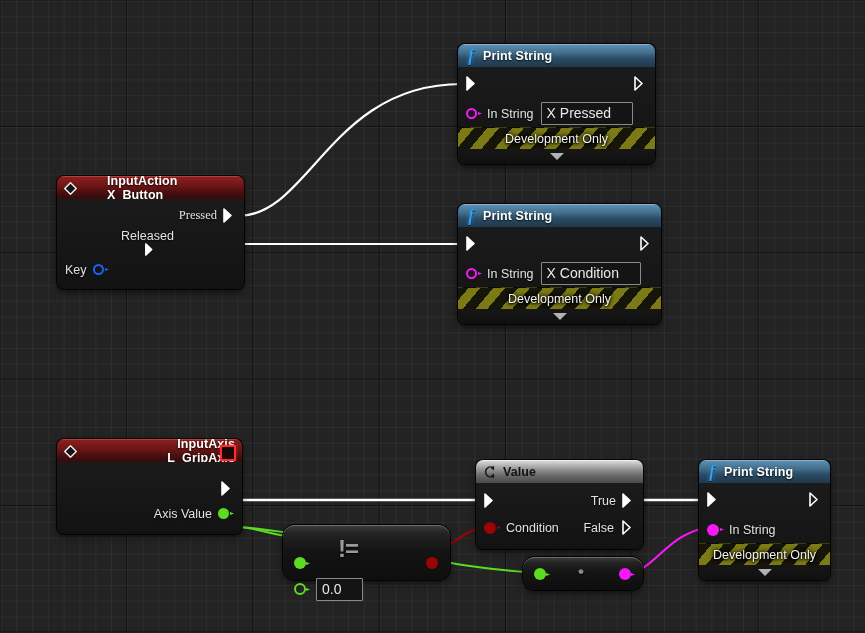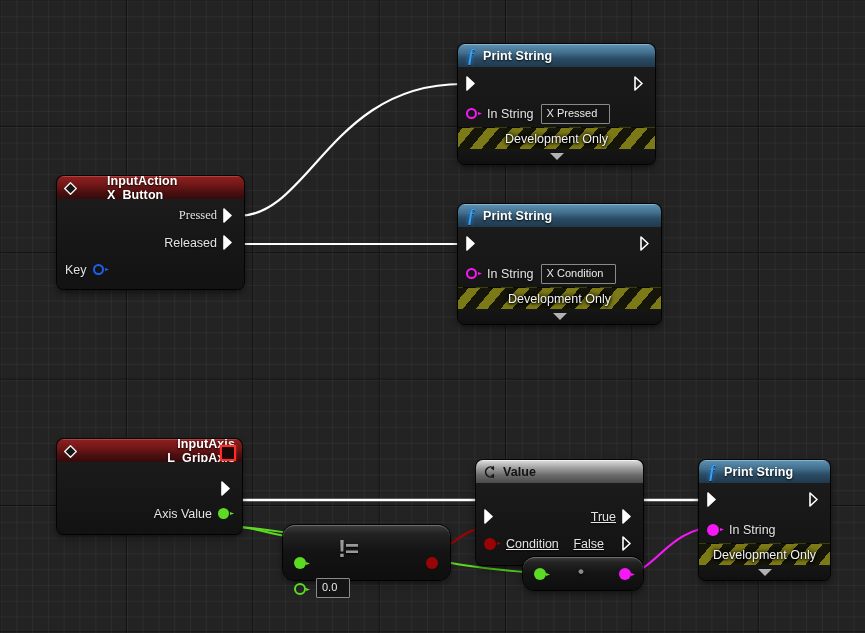--- a/index.html
+++ b/index.html
@@ -142,23 +142,23 @@
     flex: 0 0 4px;
     margin-left: 1px;
   }
 
   
   .valbox {
     display: inline-block;
     border: 1px solid #8a8a8a;
     background: #141414;
     color: #e9e9e9;
-    font-size: 11px;
+    font-size: 14px;
     line-height: 1;
-    padding: 3px 12px 4px 5px;
+    padding: 3px 21px 4px 5px;
     border-radius: 1px;
     white-space: nowrap;
   }
 
   
   .devbar {
     position: relative;
     height: 21px;
     display: flex;
     align-items: center;
@@ -314,21 +314,21 @@
       </svg>
       <span class="hdr-title">InputAction X_Button</span>
     </div>
     <div class="node-body" style="padding-top:3px; padding-bottom:6px;">
       <div class="row" style="justify-content:flex-end;font-family:Liberation Serif, serif;">
         <span class="pin-label" style="margin-right:6px;">Pressed</span>
         <svg class="exec" viewBox="0 0 13 15">
           <polygon points="1,1 8,7.5 1,14" fill="#ffffff" stroke="#ffffff" stroke-width="1.6" stroke-linejoin="round"></polygon>
         </svg>
       </div>
-      <div class="row" style="justify-content:flex-end;">
+      <div class="row" style="justify-content:flex-end;flex-direction:column;">
         <span class="pin-label" style="margin-right:6px;">Released</span>
         <svg class="exec" viewBox="0 0 13 15">
           <polygon points="1,1 8,7.5 1,14" fill="#ffffff" stroke="#ffffff" stroke-width="1.6" stroke-linejoin="round"></polygon>
         </svg>
       </div>
       <div class="row" style="justify-content:flex-start;">
         <span class="pin-label" style="margin-right:6px;">Key</span>
         <span class="dot dot-hollow" style="border-color:#1a62f0;"></span>
         <svg class="nub" viewBox="0 0 4 3">
             <polygon points="0,0 4,1.5 0,3" fill="#1a62f0"></polygon>
@@ -363,39 +363,39 @@
 
   <div class="node" id="n-branch" style="left:476px; top:460px; width:167px;">
     <div class="node-header hdr-pure">
       <svg class="ico-branch" viewBox="0 0 14 14">
         <path d="M 11 3.3 A 5 5 0 1 0 11 10.7" fill="none" stroke="#1a1a1a" stroke-width="1.7"></path>
         <polygon points="11,0.8 11,5.6 7.6,3.2" fill="#1a1a1a"></polygon>
         <polygon points="11,8.4 11,13.2 7.6,10.8" fill="#1a1a1a"></polygon>
       </svg>
       <span class="hdr-title" style="color:#141414; text-shadow:none;">Value</span>
     </div>
-    <div class="node-body" style="padding-top:20px; padding-bottom:8px;text-decoration:underline;">
+    <div class="node-body" style="padding-top:4px; padding-bottom:8px;">
       <div class="row">
         <svg class="exec" viewBox="0 0 13 15">
           <polygon points="1,1 8,7.5 1,14" fill="#ffffff" stroke="#ffffff" stroke-width="1.6" stroke-linejoin="round"></polygon>
         </svg>
         <span class="spacer"></span>
         <span class="pin-label" style="margin-right:6px;">True</span>
         <svg class="exec" viewBox="0 0 13 15">
           <polygon points="1,1 8,7.5 1,14" fill="#ffffff" stroke="#ffffff" stroke-width="1.6" stroke-linejoin="round"></polygon>
         </svg>
       </div>
       <div class="row">
         <span class="dot dot-fill" style="background:#9b0404; width:12px; height:12px; flex-basis:12px;"></span>
         <svg class="nub" viewBox="0 0 4 3">
             <polygon points="0,0 4,1.5 0,3" fill="#9b0404"></polygon>
           </svg>
         <span class="pin-label" style="margin-left:5px;">Condition</span>
         <span class="spacer"></span>
-        <span class="pin-label" style="margin-right:18px;text-align:center;">False</span>
+        <span class="pin-label" style="margin-right:8px;text-align:center;">False</span>
         <svg class="exec" viewBox="0 0 13 15">
           <polygon points="1,1 8,7.5 1,14" fill="none" stroke="#ffffff" stroke-width="1.6" stroke-linejoin="round"></polygon>
         </svg>
       </div>
     </div>
   </div>
 
   <div class="node" id="n-print3" style="left:699px; top:460px; width:131px;">
     <div class="node-header hdr-func">
       <span class="ico-f">f</span>

